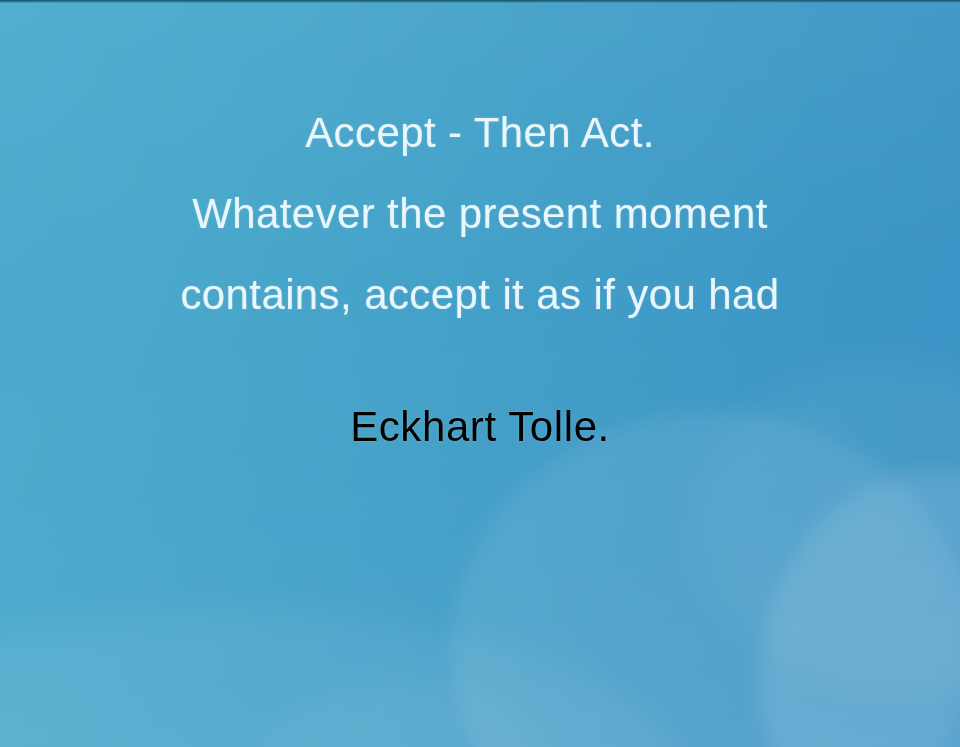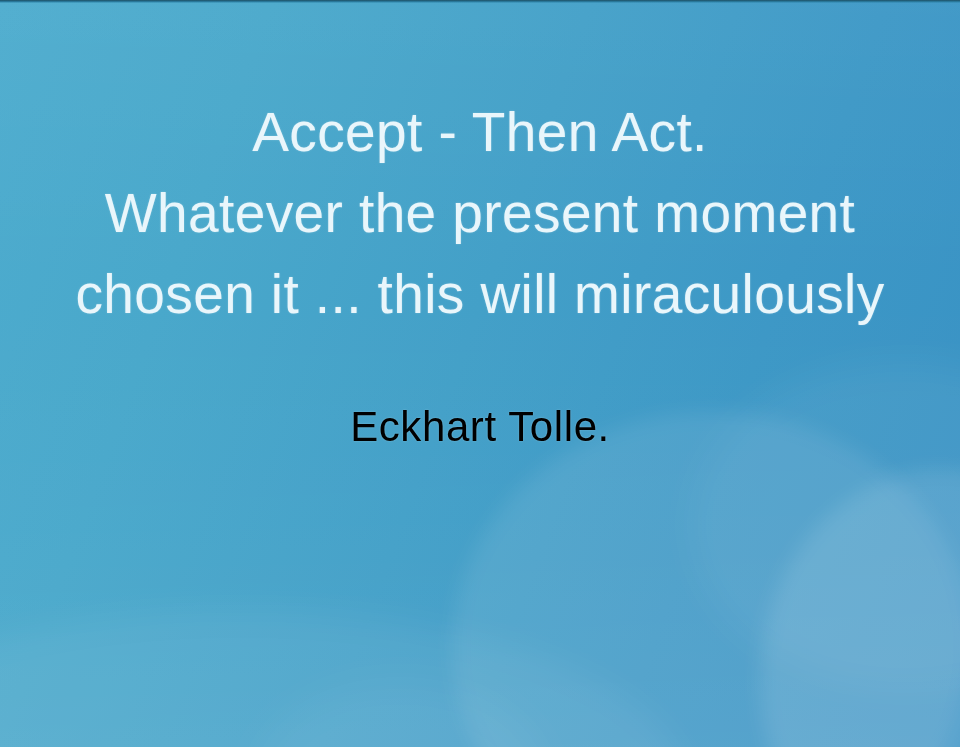--- a/index.html
+++ b/index.html
@@ -120,21 +120,21 @@
     margin-top: 92px;
     width: 100%;
     text-align: center;
   }
 
   .quote-line {
     display: block;
     color: #e9f6fb;
     font-family: "Liberation Sans", sans-serif;
     font-weight: 300;
-    font-size: 55px;
+    font-size: 42px;
     line-height: 81px;
     letter-spacing: 0.4px;
     white-space: nowrap;
     text-shadow: 0 0 2px rgba(255,255,255,0.28);
   }
 
   .attribution {
     margin-top: 64px;
     width: 100%;
     text-align: center;
@@ -164,19 +164,19 @@
     <div class="cloud cloud-e"></div>
   </div>
 
   <div class="top-strip"></div>
 
   <div class="content">
 
     <div class="quote">
       <span class="quote-line">Accept - Then Act.</span>
       <span class="quote-line">Whatever the present moment</span>
-      <span class="quote-line">chosen it ... this will miraculously</span>
+      <span class="quote-line">contains, accept it as if you had</span>
     </div>
 
     <div class="attribution">Eckhart Tolle.</div>
 
   </div>
 </div>
 
 </body></html>

